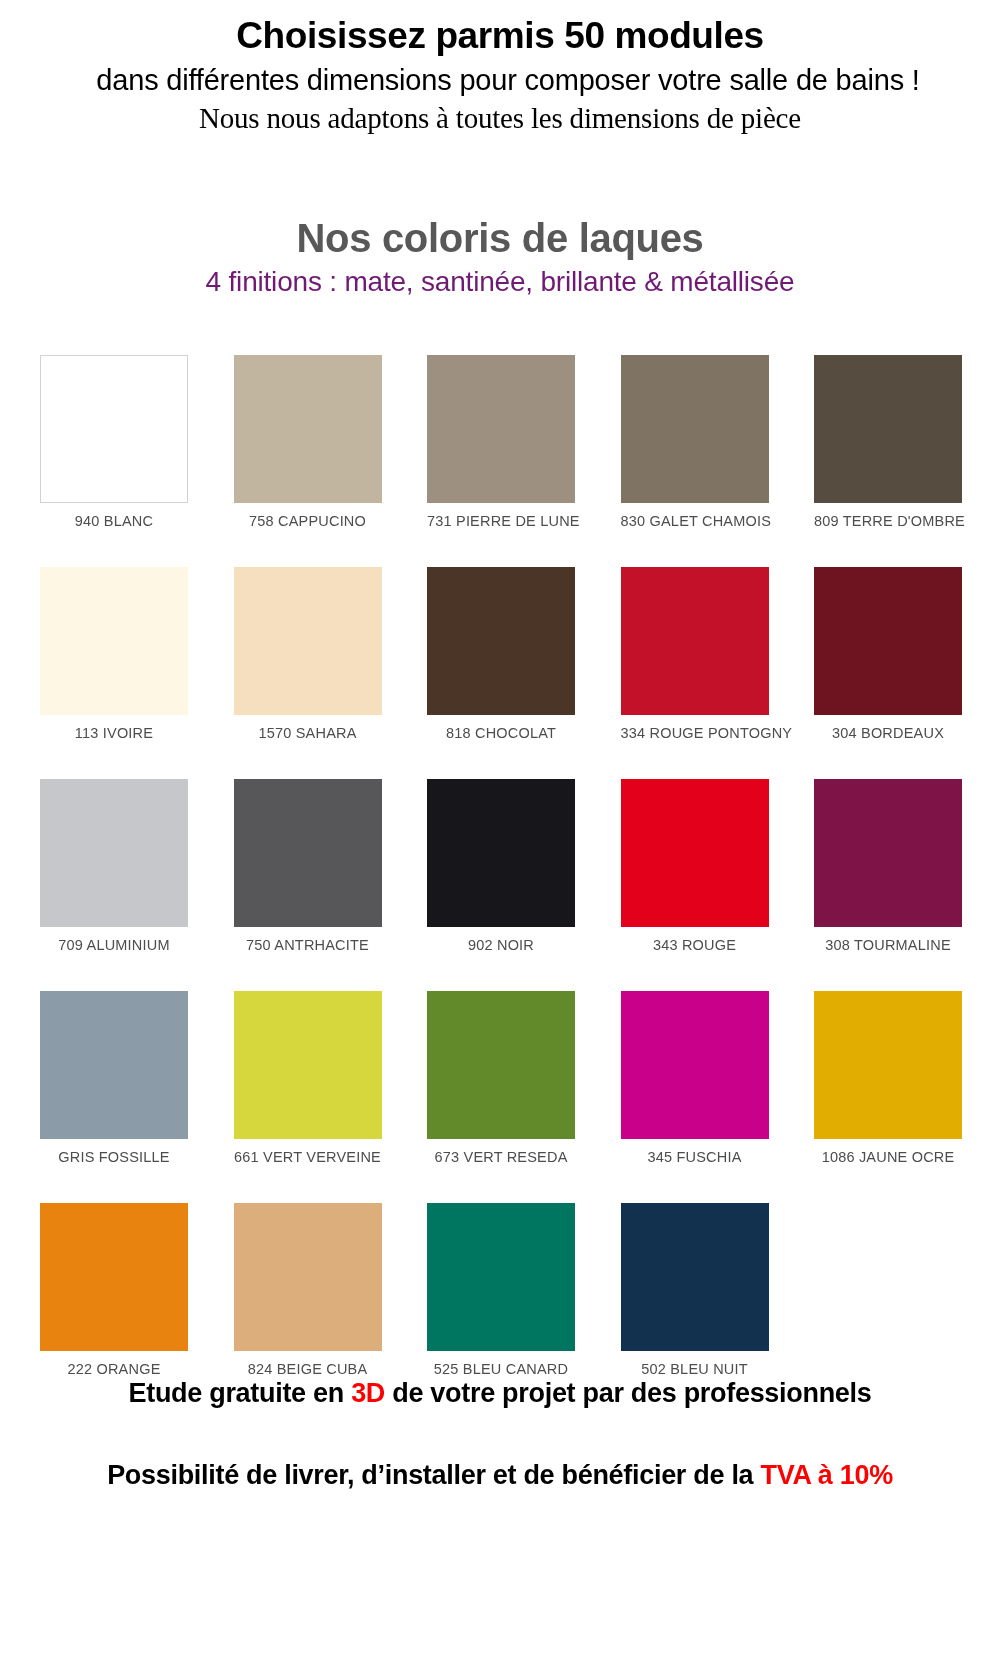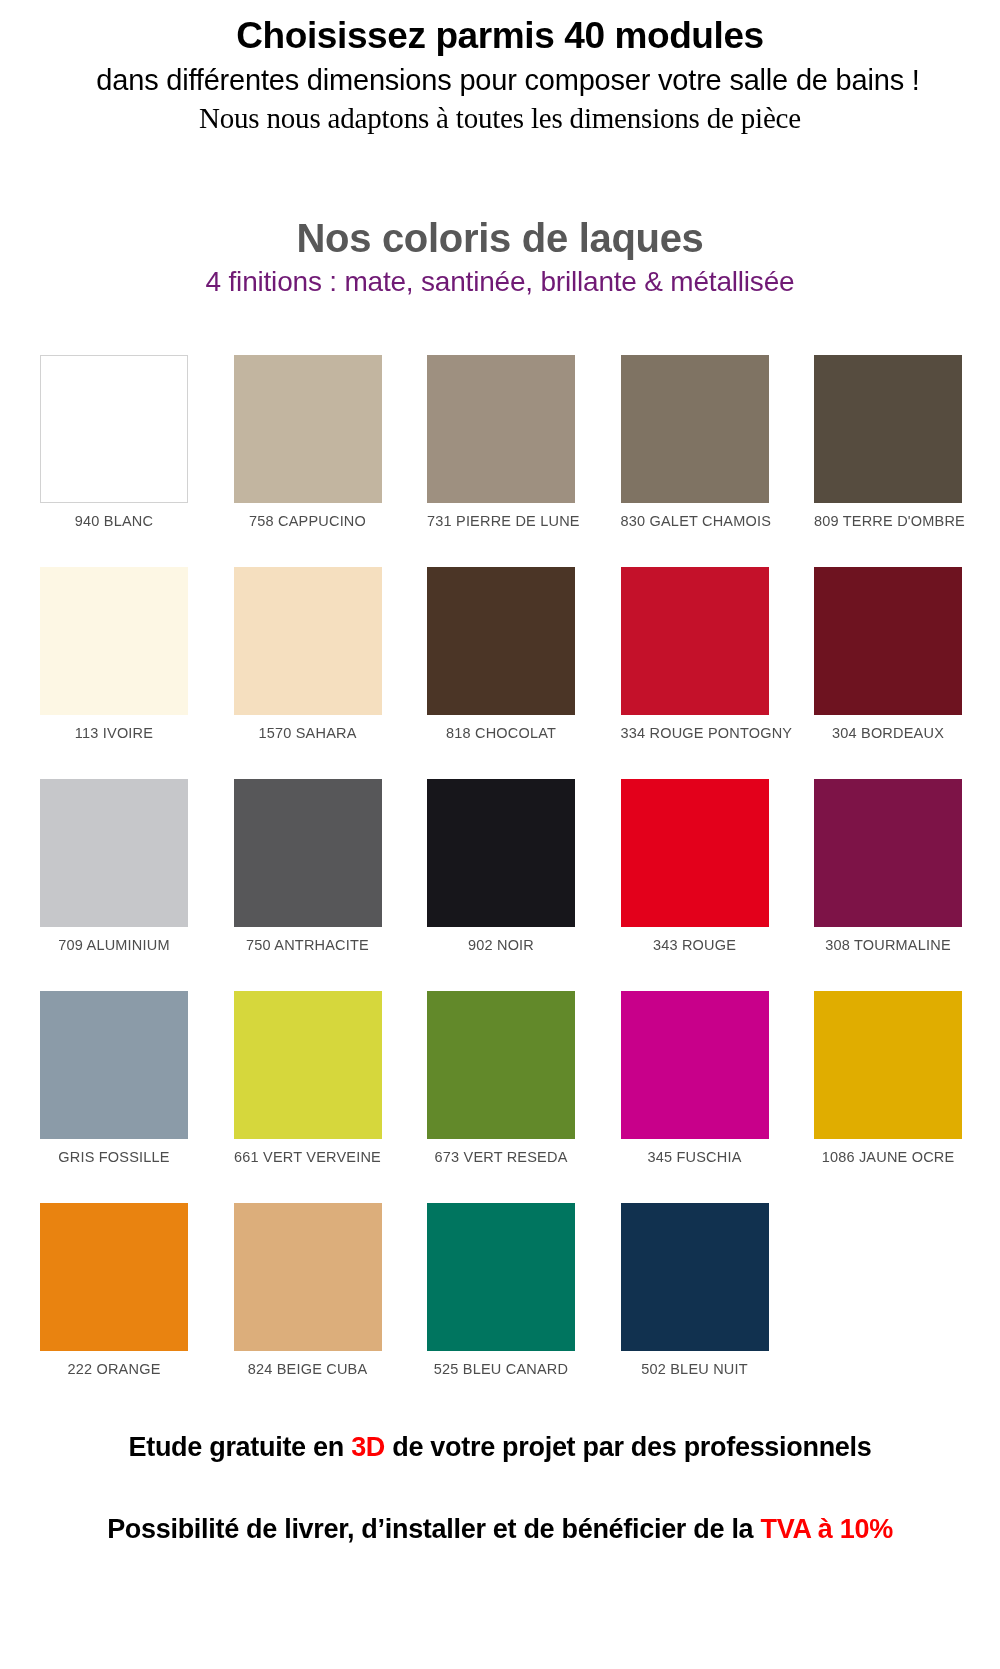--- a/index.html
+++ b/index.html
@@ -86,40 +86,39 @@
     letter-spacing: 0.2px;
     color: #4d4d4d;
     white-space: nowrap;
     text-align: center;
     font-family: "Liberation Sans", sans-serif;
   }
 
   
   .footer {
     text-align: center;
-    margin-top: 54px;
     padding: 0 10px;
   }
   .footer-line {
     font-size: 27px;
     font-weight: 700;
     color: #000000;
     line-height: 1.2;
     letter-spacing: -0.3px;
   }
   .footer-line.second { margin-top: 50px; }
   .accent { color: #ff0000; }
 </style>
 </head>
 <body>
 
 <div class="page">
 
   <div class="header">
-    <div class="line1">Choisissez parmis 40 modules</div>
+    <div class="line1">Choisissez parmis 50 modules</div>
     <div class="line2">dans différentes dimensions pour composer votre salle de bains !</div>
     <div class="line3">Nous nous adaptons à toutes les dimensions de pièce</div>
   </div>
 
   <div class="section-title-wrap">
     <div class="section-title">Nos coloris de laques</div>
     <div class="section-subtitle">4 finitions : mate, santinée, brillante &amp; métallisée</div>
   </div>
 
   <div class="grid" id="swatch-grid">

